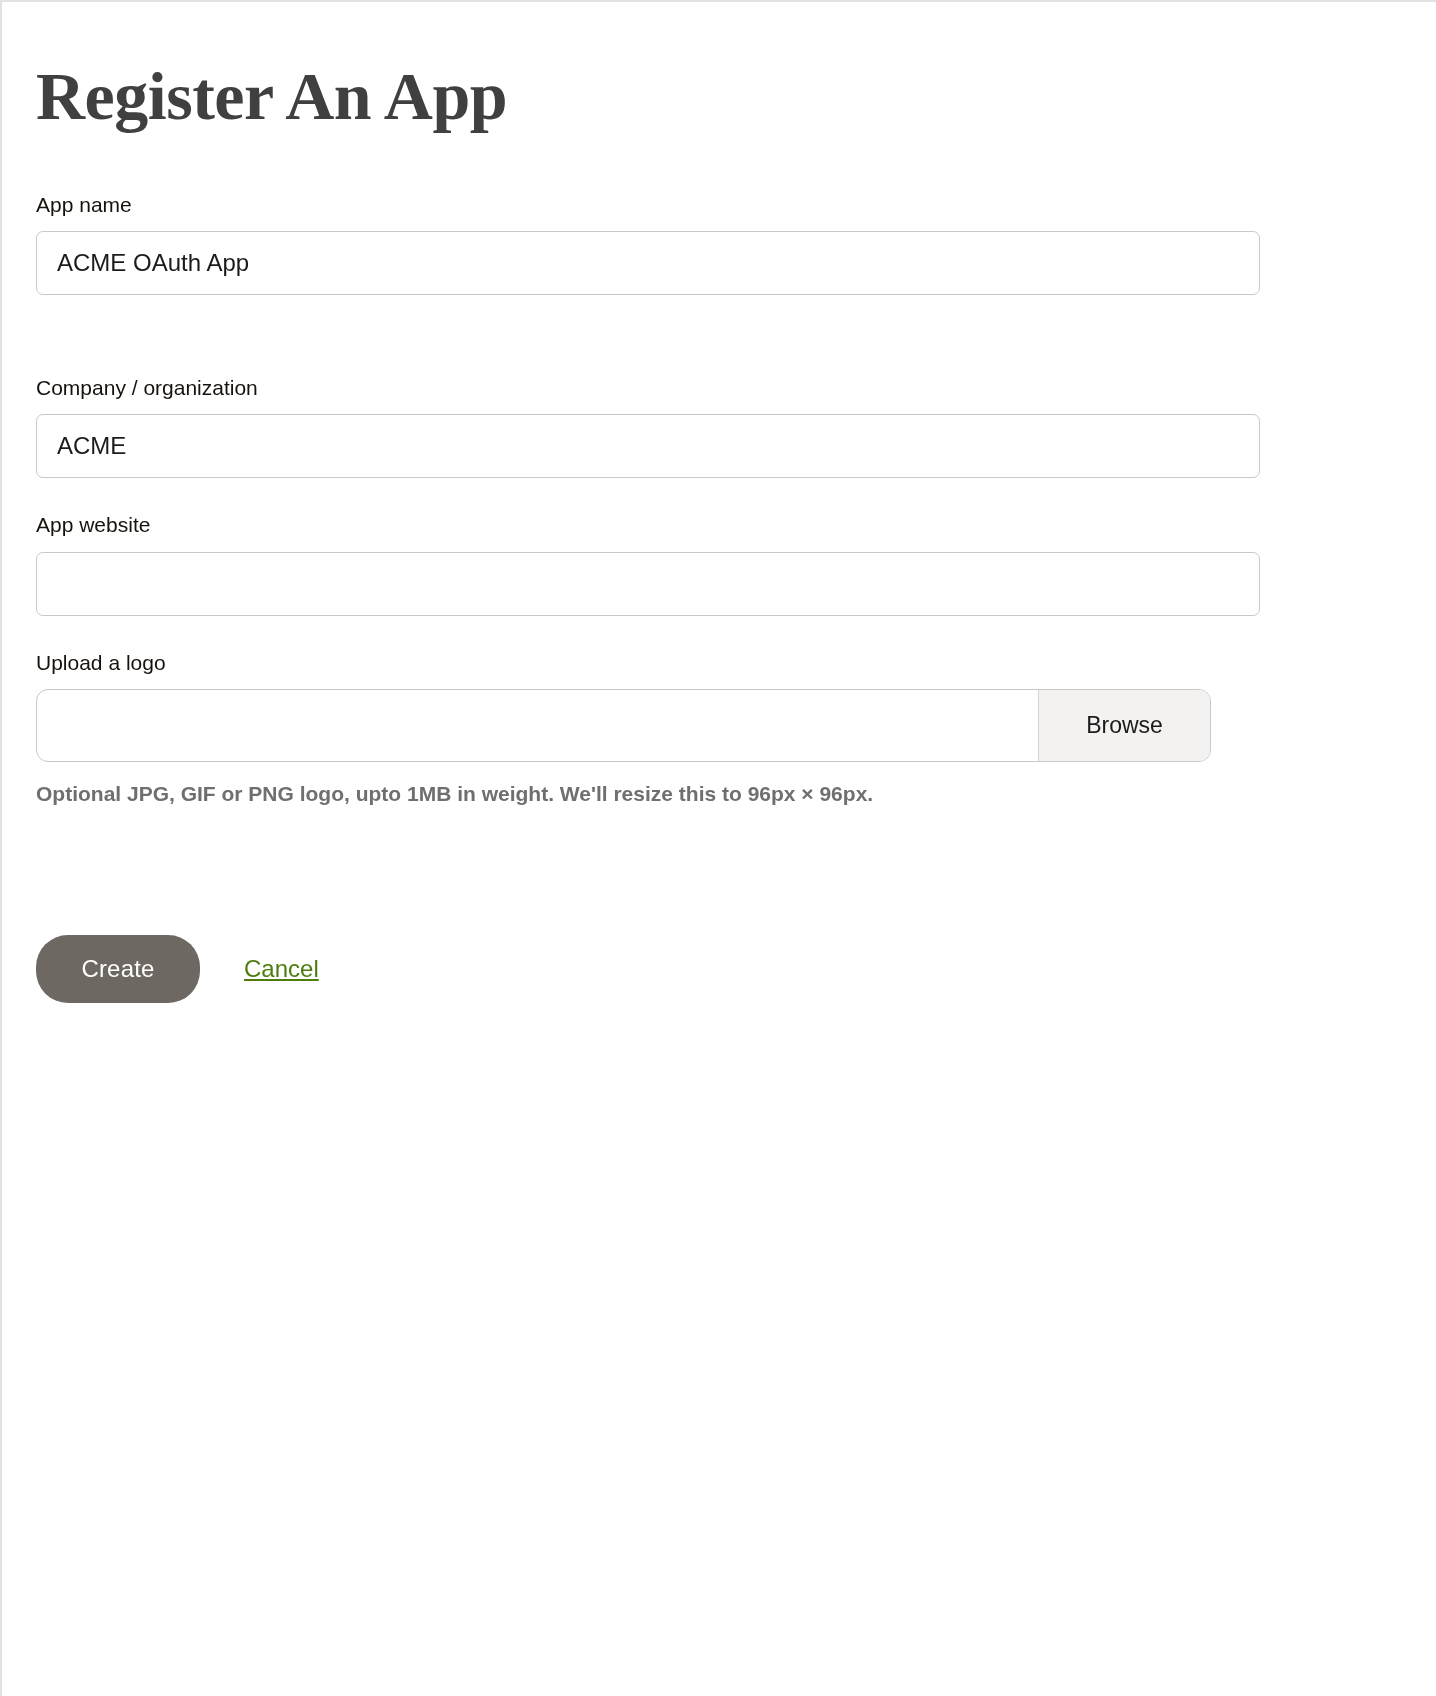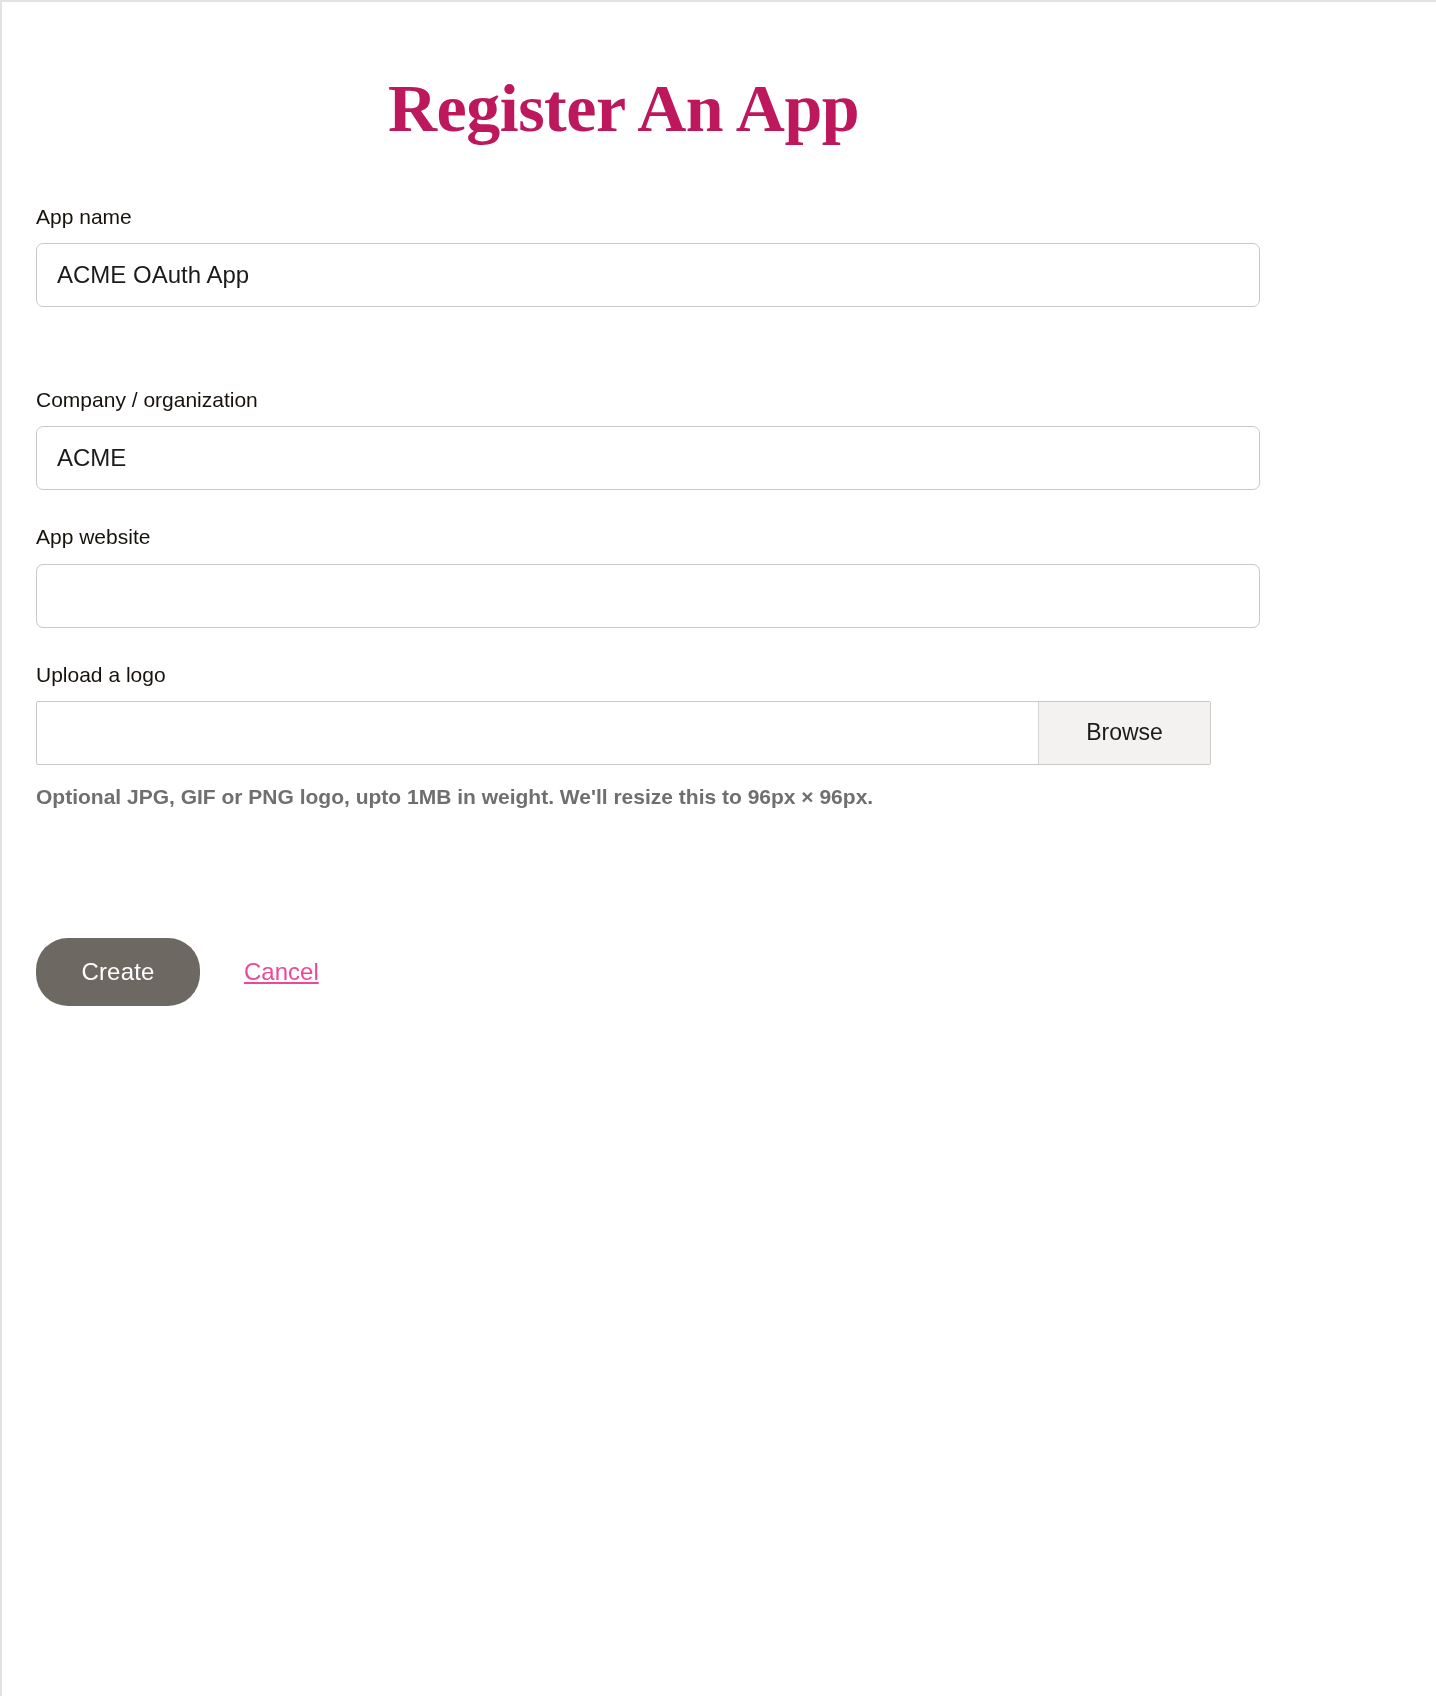--- a/index.html
+++ b/index.html
@@ -27,23 +27,22 @@
   .content {
     padding: 56px 0 0 34px;
     width: 1175px;
   }
   h1.title {
     font-family: "Liberation Serif", serif;
     font-size: 68px;
     line-height: 1.0;
     font-weight: 700;
     letter-spacing: -0.5px;
-    margin: 16px 0 62px 0;
-    color: #be185d;
-    text-align: center;
+    margin: 4px 0 62px 0;
+    color: #404040;
   }
   .field {
     margin-bottom: 0;
   }
   .label {
     font-size: 21px;
     font-weight: 400;
     color: #17120c;
     margin-bottom: 14px;
     line-height: 1.2;
@@ -79,23 +78,23 @@
     display: block;
   }
   .gap-md { height: 34px; }
   .gap-lg { height: 46px; }
   .gap-xl { height: 56px; }
 
   
   .file-row {
     box-sizing: border-box;
     width: 1175px;
-    height: 64px;
+    height: 73px;
     border: 1px solid #c9c9c9;
-    border-radius: 2px;
+    border-radius: 12px;
     background: #fff;
     display: flex;
     align-items: stretch;
     overflow: hidden;
   }
   .file-name {
     flex: 1 1 auto;
     font-size: 22px;
     color: #6b6b6b;
     display: flex;
@@ -139,21 +138,21 @@
     font-family: "Liberation Sans", sans-serif;
     font-size: 24px;
     padding: 0 36px;
     height: 68px;
     min-width: 164px;
     cursor: pointer;
     letter-spacing: 0.2px;
   }
   .link-cancel {
     font-size: 24px;
-    color: #ec4899;
+    color: #4d7c0f;
     text-decoration: underline;
     cursor: pointer;
   }
 </style>
 </head>
 <body>
 
 <div class="page">
   <div class="content">
 

